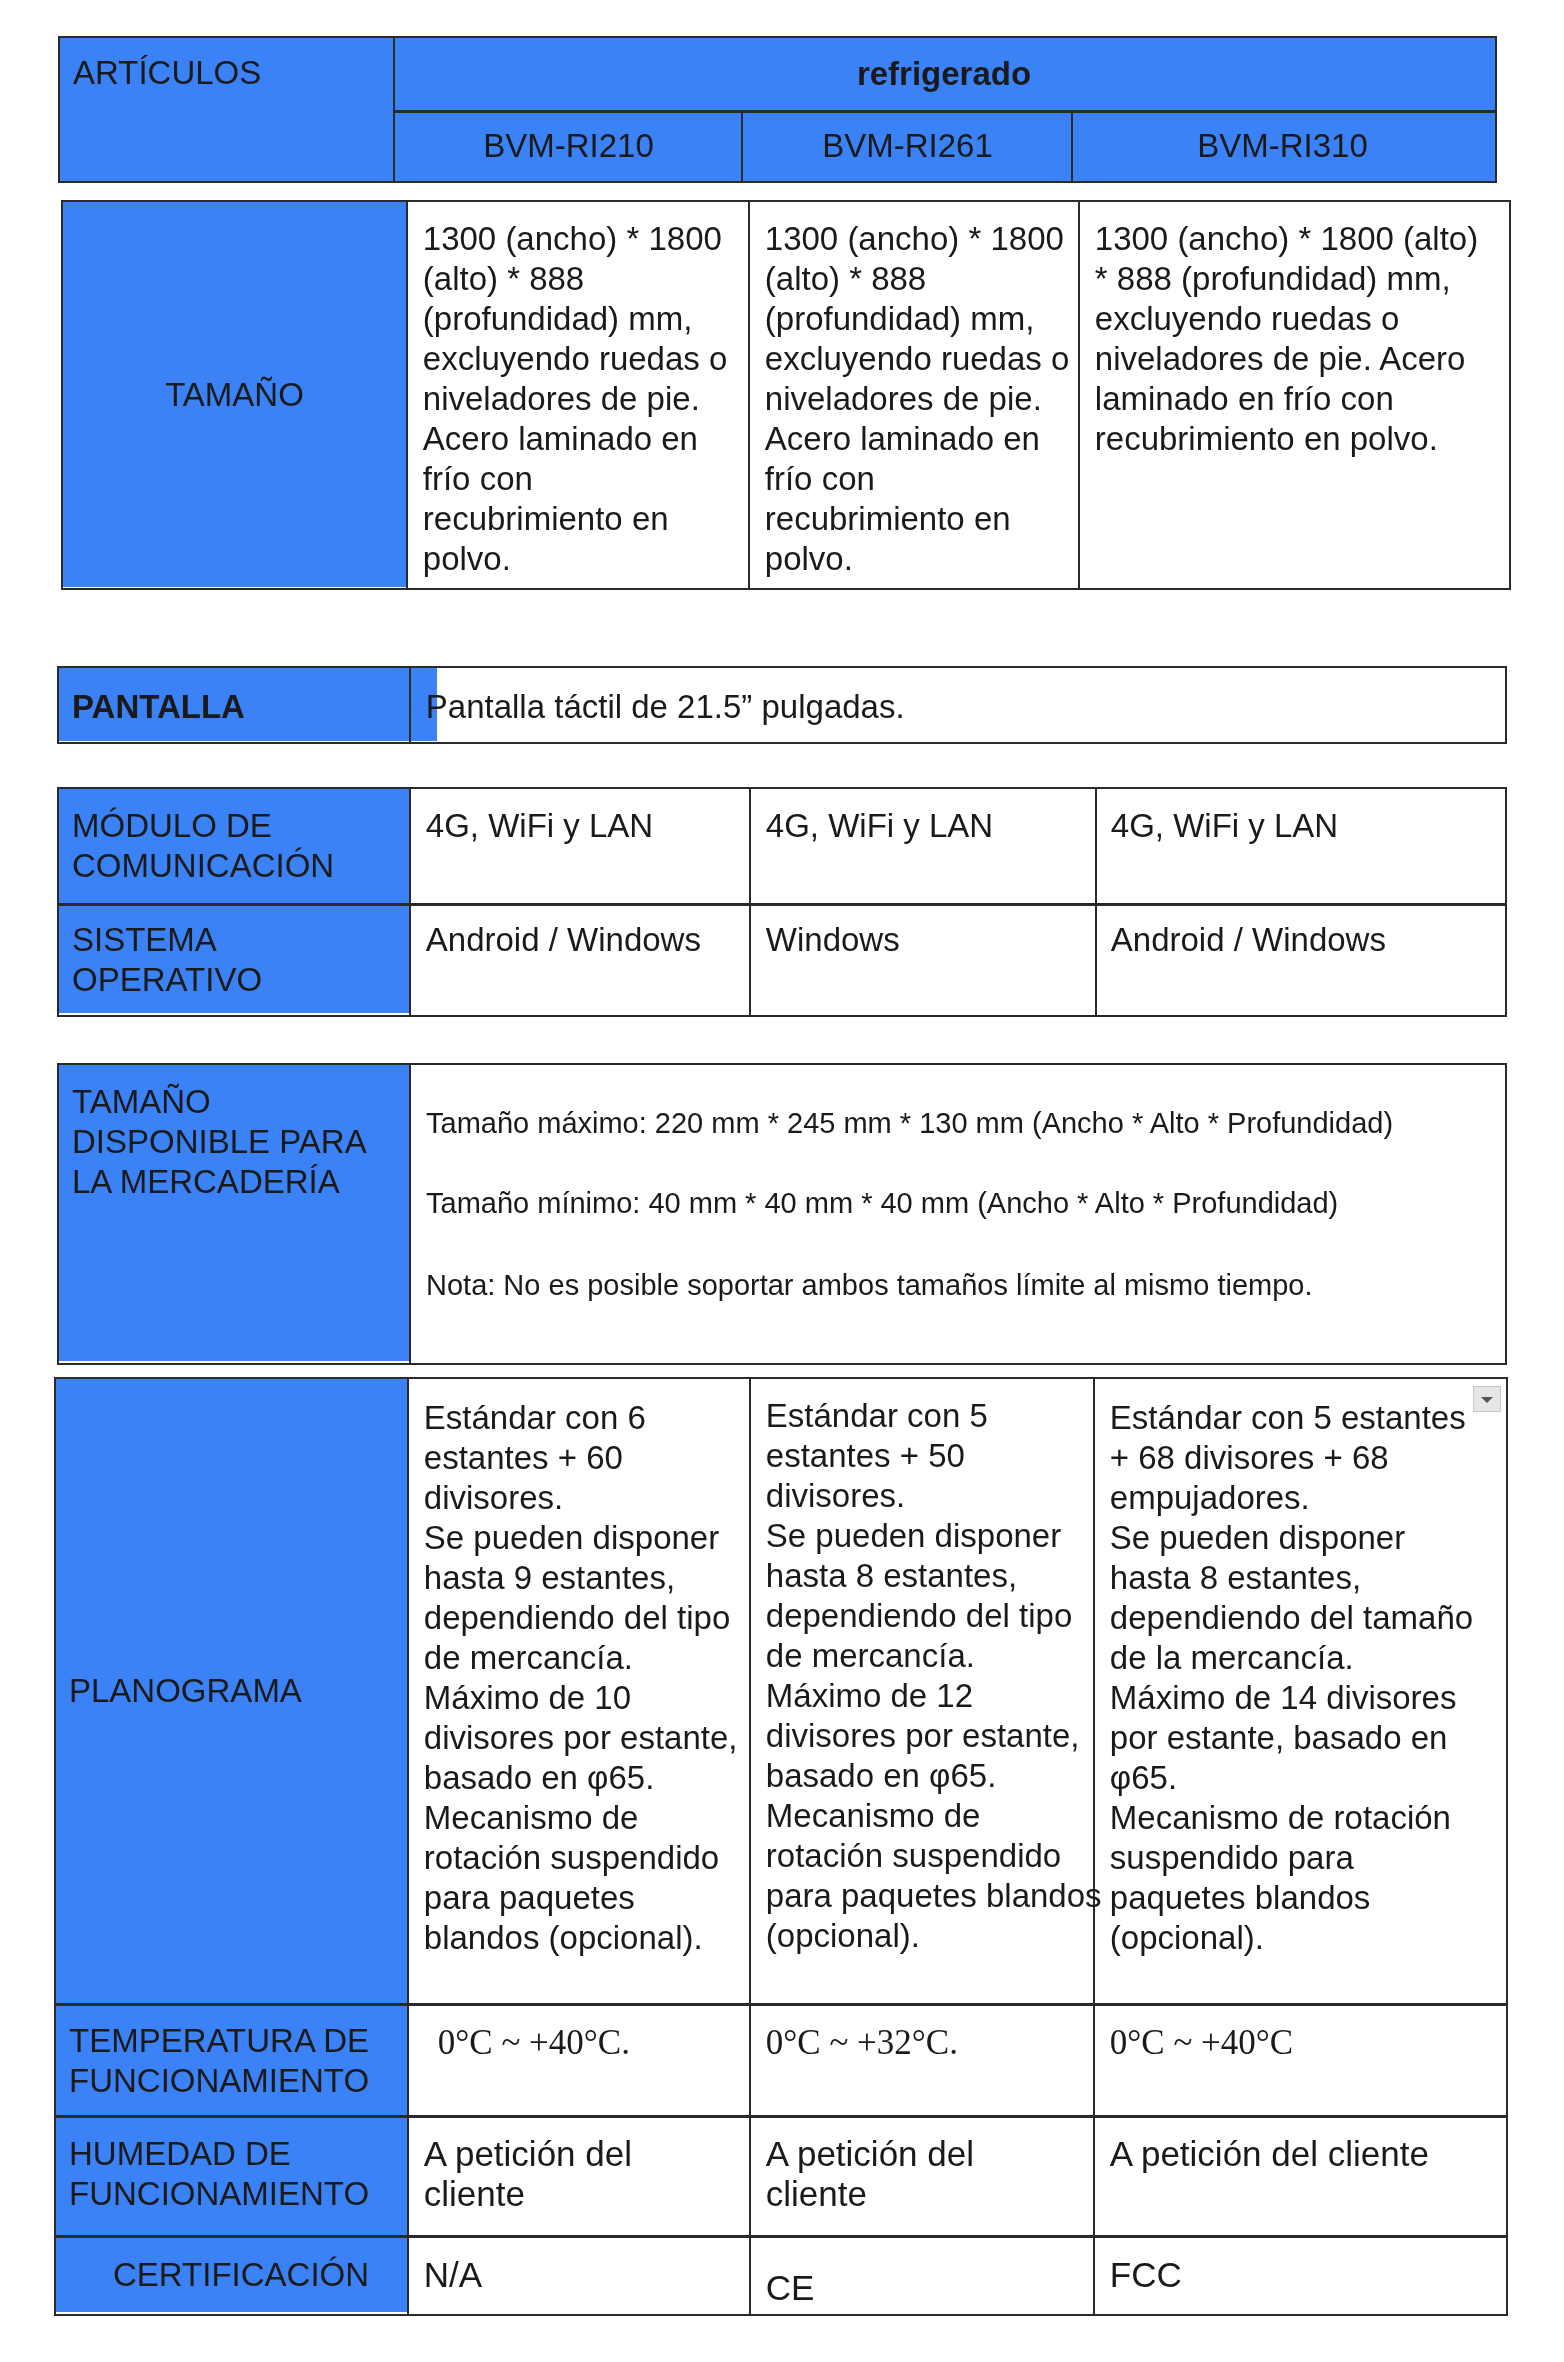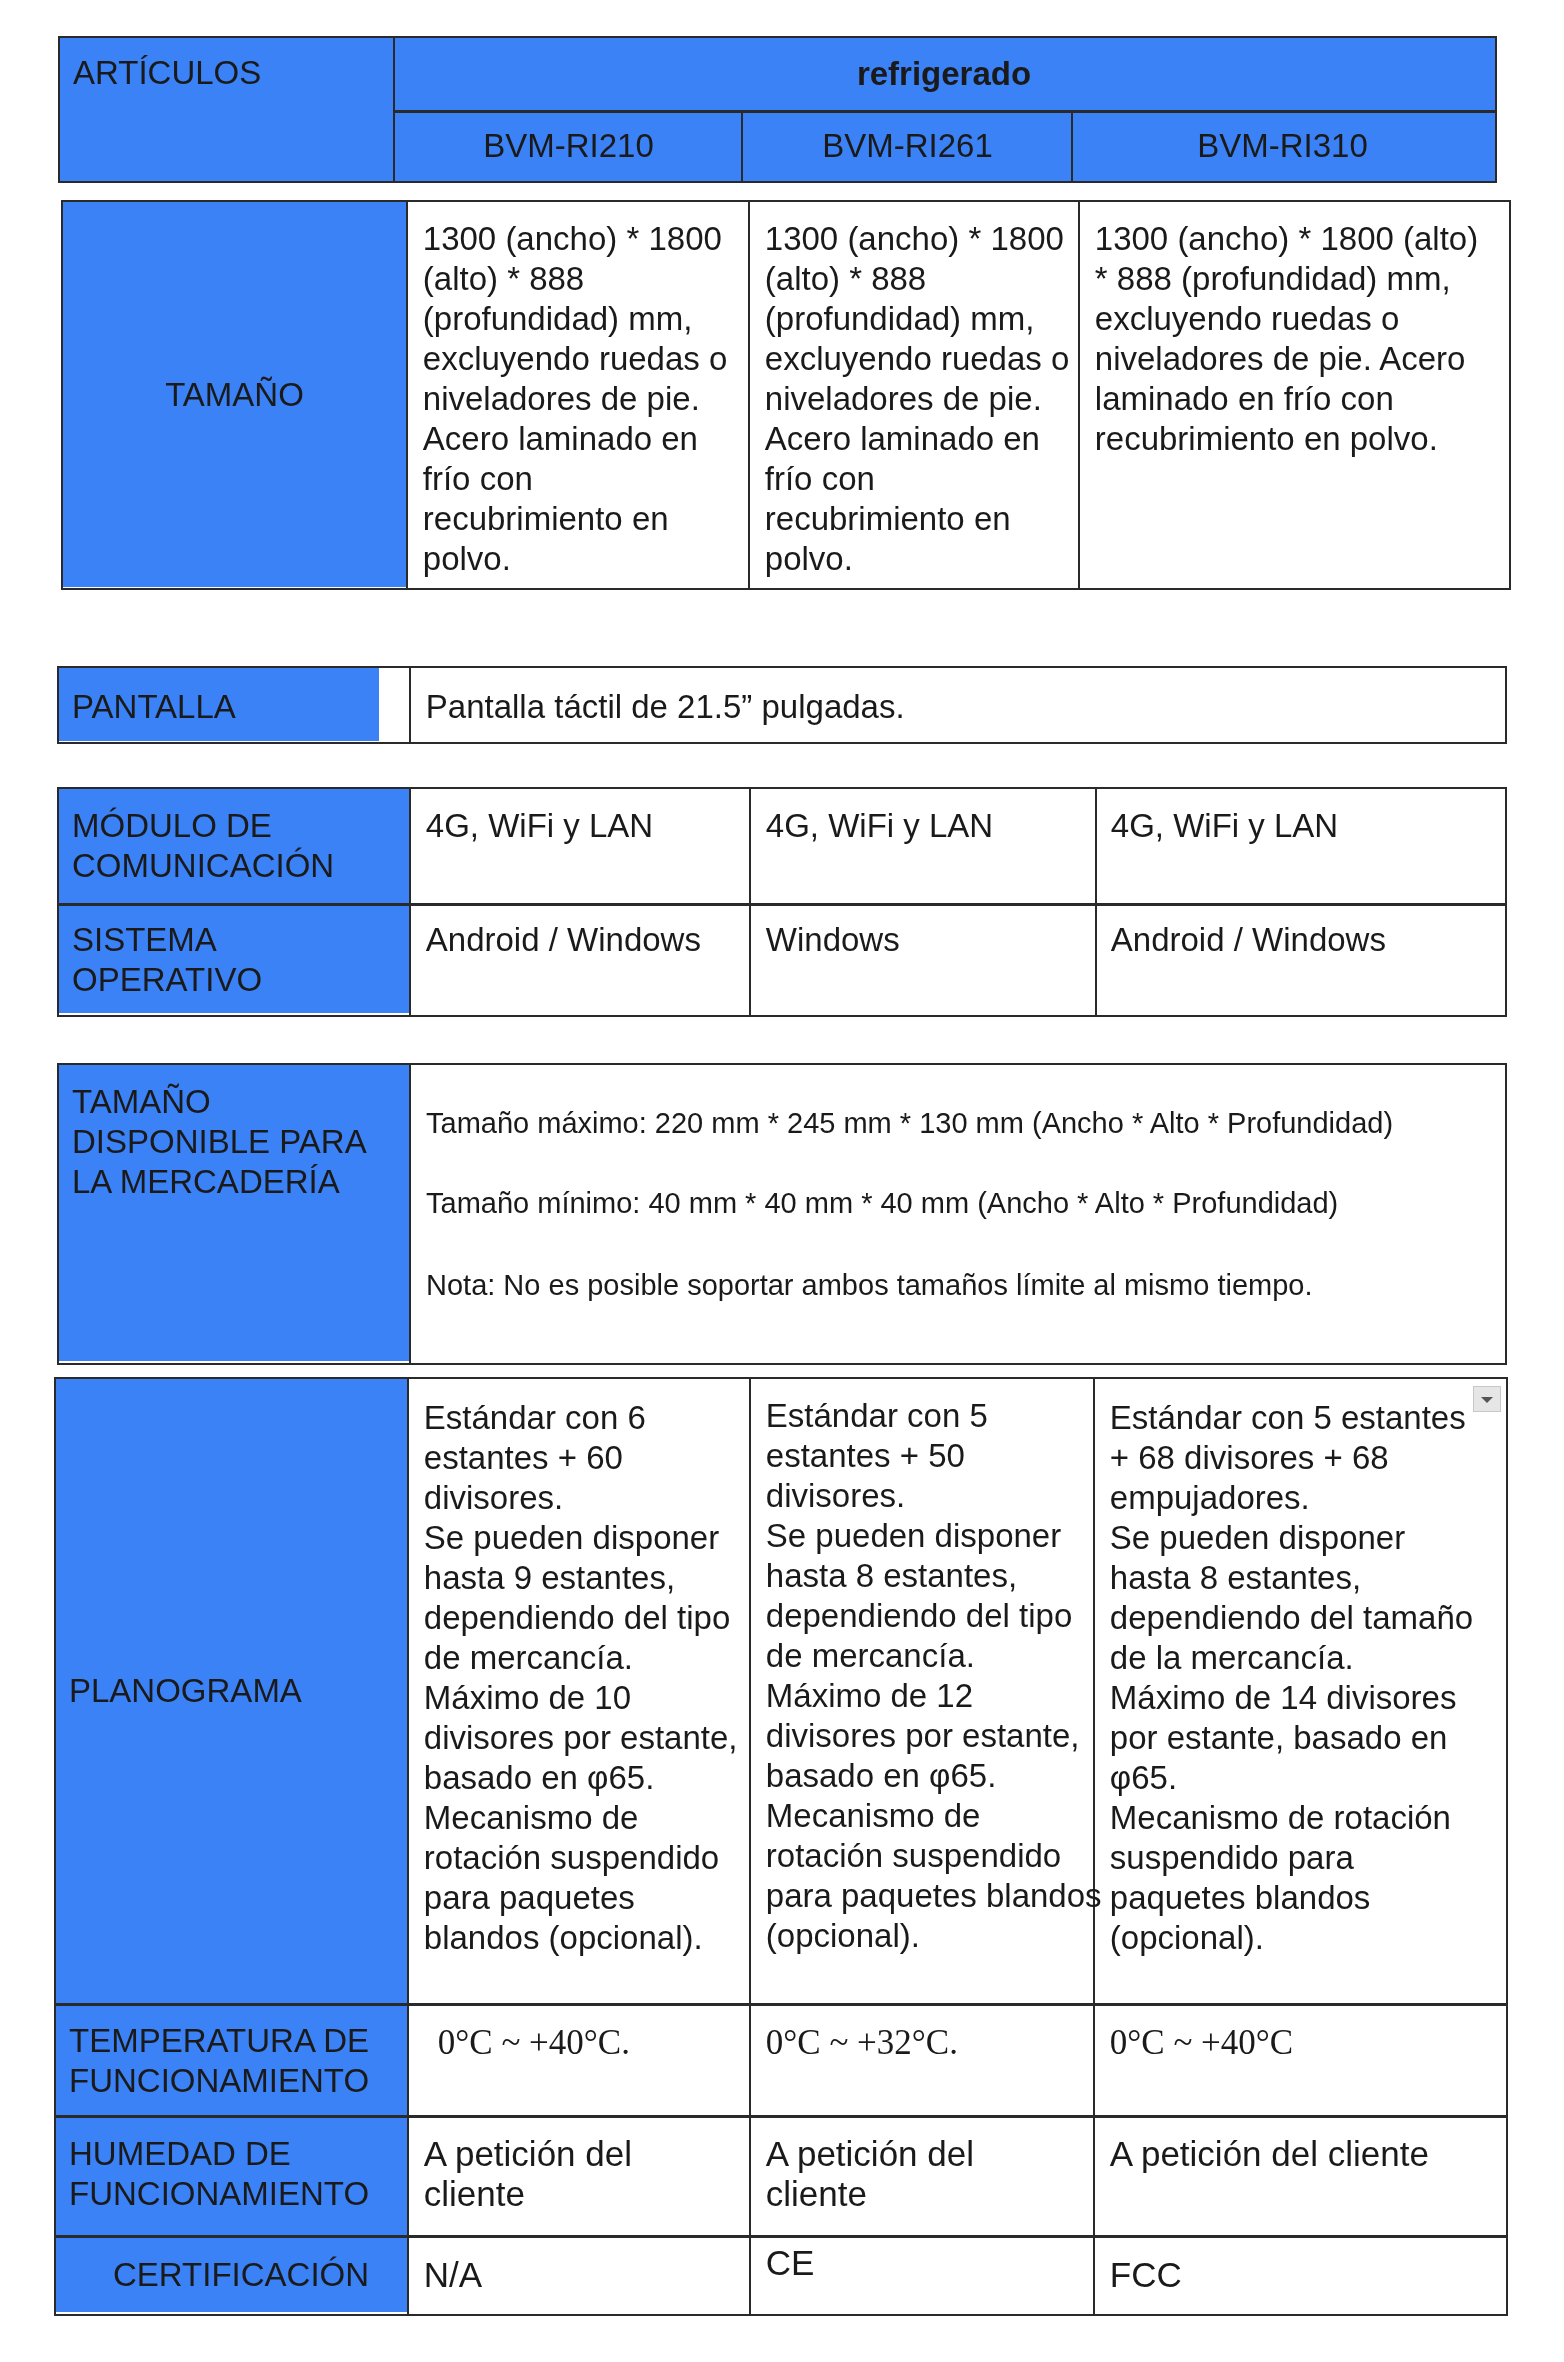--- a/index.html
+++ b/index.html
@@ -40,21 +40,21 @@
   <div class="cell gray center" style="left:0;top:0;width:343px;height:385px;">TAMAÑO</div>
   <div class="vline" style="left:343px;"></div>
   <div class="cell val" style="left:345px;top:0;width:341px;padding-top:16.6px;padding-right:7.4px;">1300 (ancho) * 1800 (alto) * 888 (profundidad) mm, excluyendo ruedas o niveladores de pie. Acero laminado en frío con recubrimiento en polvo.</div>
   <div class="vline" style="left:685px;"></div>
   <div class="cell val" style="left:687px;top:0;width:330px;padding-top:16.6px;padding-right:7.4px;">1300 (ancho) * 1800 (alto) * 888 (profundidad) mm, excluyendo ruedas o niveladores de pie. Acero laminado en frío con recubrimiento en polvo.</div>
   <div class="vline" style="left:1015px;"></div>
   <div class="cell val" style="left:1017px;top:0;width:426px;padding-top:16.6px;padding-right:7.4px;">1300 (ancho) * 1800 (alto) * 888 (profundidad) mm, excluyendo ruedas o niveladores de pie. Acero laminado en frío con recubrimiento en polvo.</div>
 </div>
 
 <div class="tbl" style="left:57px;top:666px;width:1450px;height:78px;">
-  <div class="cell gray lbl" style="left:0;top:0;width:320px;height:73px;padding-top:18.5px;">PANTALLA</div>
+  <div class="cell gray lbl" style="left:0;top:0;width:378px;height:73px;padding-top:18.5px;font-weight:bold;">PANTALLA</div>
   <div class="vline" style="left:350px;"></div>
   <div class="cell val" style="left:352px;top:0;width:1089px;padding-top:18.5px;">Pantalla táctil de 21.5” pulgadas.</div>
 </div>
 
 <div class="tbl" style="left:57px;top:787px;width:1450px;height:230px;">
   <div class="cell gray" style="left:0;top:0;width:350px;height:224px;"></div>
   <div class="vline" style="left:350px;"></div>
   <div class="vline" style="left:690px;"></div>
   <div class="vline" style="left:1036px;"></div>
   <div class="hline" style="top:114px;"></div>
@@ -105,16 +105,16 @@
   <div class="cell val serif" style="left:695px;top:627px;width:341px;padding-top:16.6px;">0°C ~ +32°C.</div>
   <div class="cell val serif" style="left:1039px;top:627px;width:406px;padding-top:16.6px;">0°C ~ +40°C</div>
 
   <div class="cell lbl" style="left:0;top:738px;width:341px;padding-top:16.6px;">HUMEDAD DE FUNCIONAMIENTO</div>
   <div class="cell val" style="left:353px;top:738px;width:277px;padding-top:16.6px;font-size:35px;">A petición del cliente</div>
   <div class="cell val" style="left:695px;top:738px;width:277px;padding-top:16.6px;font-size:35px;">A petición del cliente</div>
   <div class="cell val" style="left:1039px;top:738px;width:406px;padding-top:16.6px;font-size:35px;">A petición del cliente</div>
 
   <div class="cell lbl" style="left:0;top:859px;width:341px;padding-top:16.6px;margin-left:44px;">CERTIFICACIÓN</div>
   <div class="cell val" style="left:353px;top:859px;width:340px;padding-top:16.6px;font-size:35px;">N/A</div>
-  <div class="cell val" style="left:695px;top:859px;width:341px;padding-top:5px;font-size:35px;">CE</div>
+  <div class="cell val" style="left:695px;top:859px;width:341px;padding-top:30px;font-size:35px;">CE</div>
   <div class="cell val" style="left:1039px;top:859px;width:406px;padding-top:16.6px;font-size:35px;">FCC</div>
 </div>
 
 
 </body></html>

